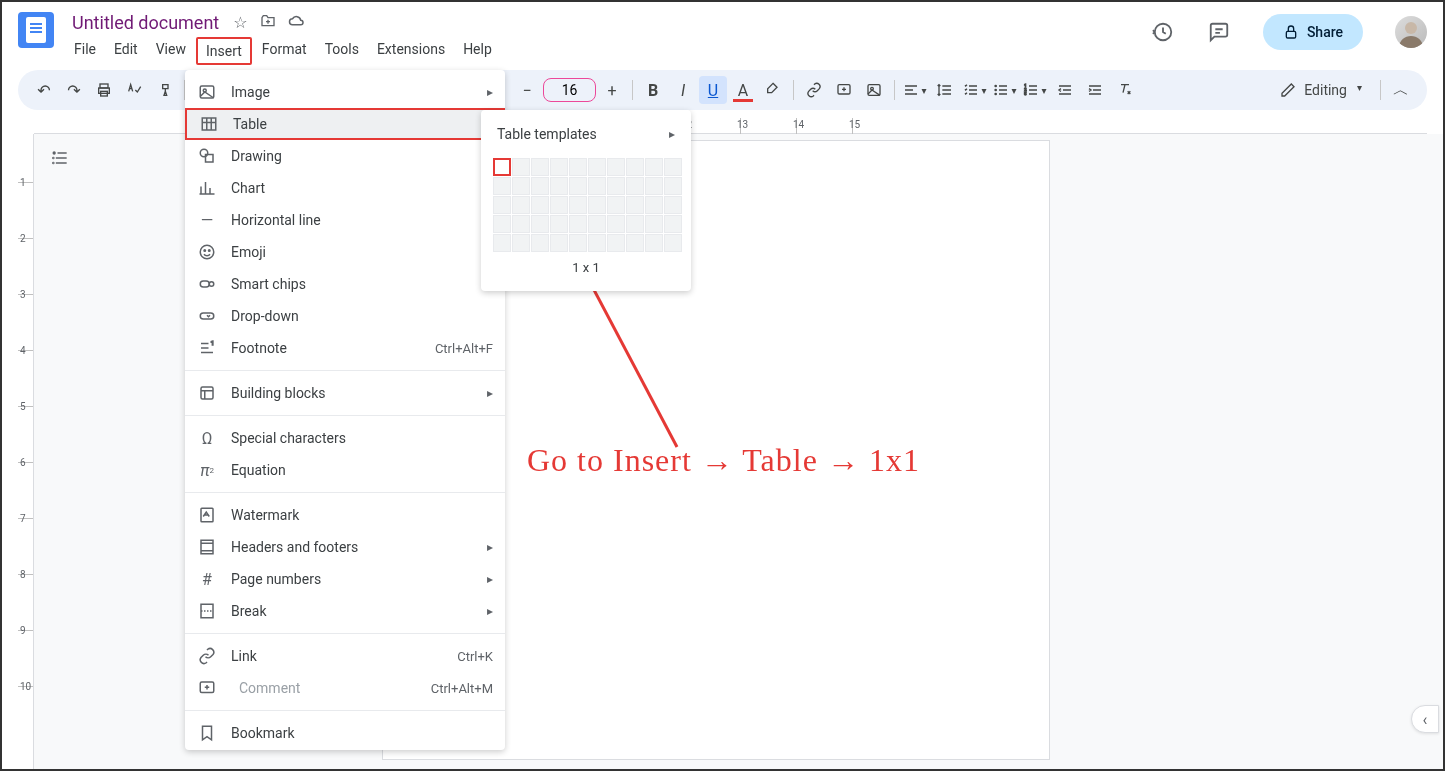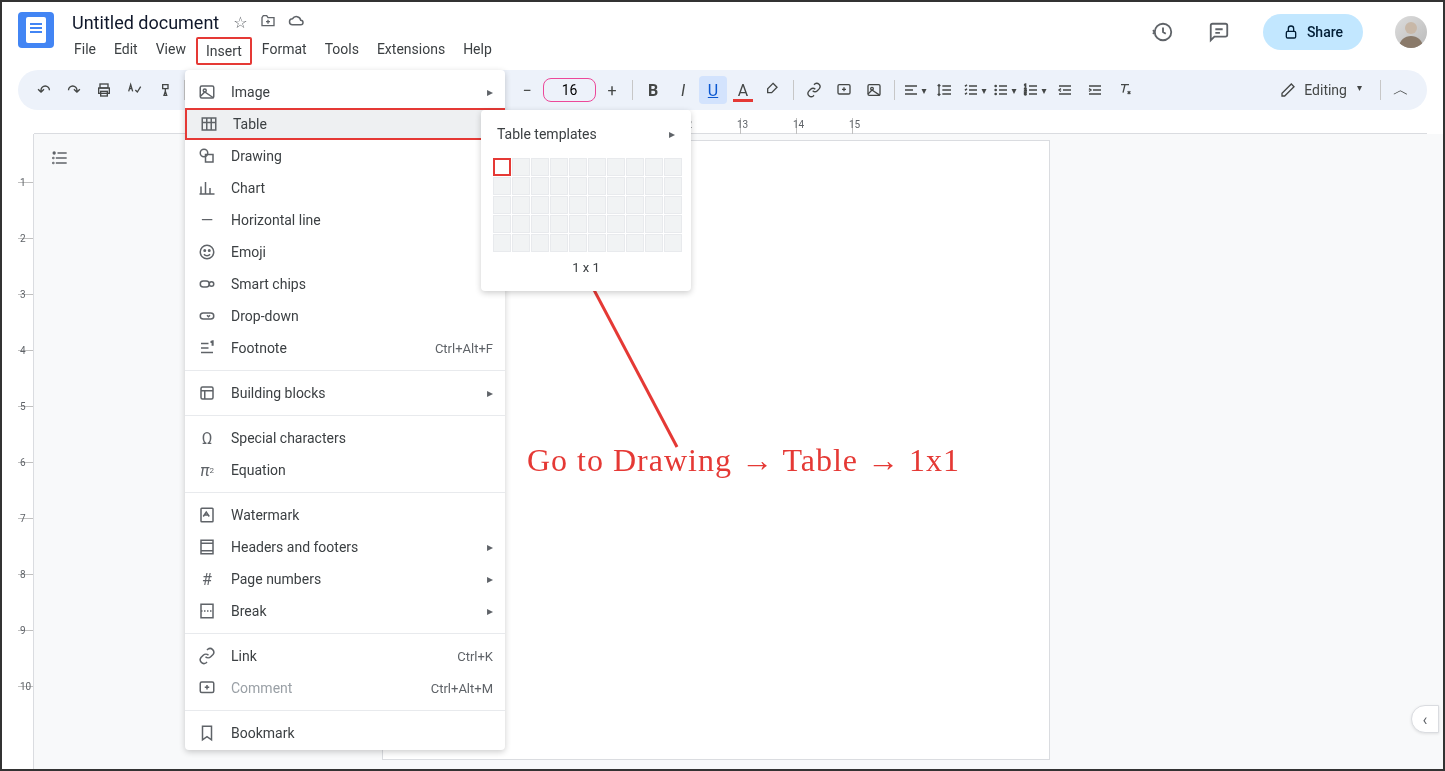--- a/index.html
+++ b/index.html
@@ -3,21 +3,21 @@
 <meta charset="utf-8">
 <style>
 * { margin: 0; padding: 0; box-sizing: border-box; font-family: "Google Sans", Roboto, Arial, sans-serif; }
 body { width: 1445px; height: 771px; background: #fff; overflow: hidden; position: relative; border: 2px solid #333; }
 .header { display: flex; align-items: flex-start; padding: 8px 16px 0 16px; height: 64px; }
 .docs-icon { width: 36px; height: 36px; background: #4285f4; border-radius: 4px; display: flex; align-items: center; justify-content: center; margin-right: 12px; margin-top: 2px; }
 .docs-icon-inner { width: 20px; height: 26px; background: #fff; border-radius: 2px; position: relative; }
 .docs-icon-inner::before { content: ''; position: absolute; top: 6px; left: 4px; right: 4px; height: 2px; background: #4285f4; box-shadow: 0 4px 0 #4285f4, 0 8px 0 #4285f4; }
 .title-area { flex: 1; }
 .title-row { display: flex; align-items: center; gap: 8px; }
-.doc-title { font-size: 18px; color: #0f172a; padding: 2px 6px; }
+.doc-title { font-size: 18px; color: #701a75; padding: 2px 6px; }
 .title-icons { display: flex; gap: 12px; color: #5f6368; }
 .title-icons span { cursor: pointer; font-size: 16px; }
 .menubar { display: flex; gap: 2px; margin-top: 2px; }
 .menubar-item { padding: 4px 8px; font-size: 14px; color: #3c4043; cursor: pointer; border-radius: 4px; }
 .menubar-item.active { border: 2px solid #e53935; border-radius: 2px; }
 .header-right { display: flex; align-items: center; gap: 32px; margin-top: 4px; }
 .header-icon { width: 24px; height: 24px; color: #5f6368; cursor: pointer; display:flex; align-items:center; justify-content:center; }
 .share-btn { background: #c2e7ff; color: #001d35; padding: 10px 20px; border-radius: 24px; font-size: 14px; font-weight: 500; display: flex; align-items: center; gap: 8px; cursor: pointer; border: none; }
 .avatar { width: 32px; height: 32px; border-radius: 50%; background: linear-gradient(135deg,#ddd,#bbb); cursor: pointer; overflow:hidden; }
 .avatar svg { width:100%; height:100%; }
@@ -30,21 +30,21 @@
 .tool.textcolor { position: relative; }
 .tool.textcolor::after { content:''; position:absolute; bottom:2px; left:4px; right:4px; height:3px; background:#e53935; }
 .editing-btn { margin-left: auto; display: flex; align-items: flex-start; gap: 8px; padding: 6px 12px; cursor: pointer; color: #444746; font-size: 14px; }
 .collapse-btn { width: 28px; height: 28px; display:flex; align-items:center; justify-content:center; cursor:pointer; color:#444746; }
 
 .dropdown-arrow { font-size: 10px; margin-left: 2px; }
 
 .insert-menu { position: absolute; top: 68px; left: 183px; width: 320px; background: #fff; border-radius: 4px; box-shadow: 0 2px 6px rgba(0,0,0,0.2); z-index: 100; padding: 6px 0; max-height: 680px; overflow: hidden; }
 .menu-item { display: flex; align-items: center; padding: 6px 12px; font-size: 14px; color: #3c4043; cursor: pointer; height: 32px; }
 .menu-item.hover { background: #eef0f2; border: 2px solid #e53935; }
-.menu-item.disabled { color: #9aa0a6; cursor: default; }
+.menu-item.disabled { color: #9aa0a6; cursor: default; gap: 8px; }
 .menu-icon { width: 20px; height: 20px; margin-right: 14px; display: flex; align-items: center; justify-content: center; color: #5f6368; font-size: 16px; }
 .menu-label { flex: 1; }
 .menu-shortcut { color: #5f6368; font-size: 13px; }
 .menu-arrow { color: #5f6368; font-size: 12px; margin-left: 8px; }
 .menu-sep { height: 1px; background: #e8eaed; margin: 6px 0; }
 
 .table-submenu { position: absolute; top: 108px; left: 479px; width: 210px; background: #fff; border-radius: 4px; box-shadow: 0 2px 6px rgba(0,0,0,0.2); z-index: 101; padding: 8px 0; }
 .submenu-item { display: flex; align-items: center; justify-content: space-between; padding: 6px 16px; font-size: 14px; color: #3c4043; cursor: pointer; height: 32px; }
 .table-grid { padding: 8px 12px 4px 12px; display: grid; grid-template-columns: repeat(10, 18px); grid-template-rows: repeat(5, 18px); gap: 1px; }
 .grid-cell { width: 18px; height: 18px; background: #f1f3f4; border: 1px solid #e8eaed; cursor: pointer; }
@@ -562,15 +562,15 @@
 </div>
 
 <svg class="arrow-svg" width="200" height="290">
   <defs>
       <marker id="ah" markerWidth="10" markerHeight="10" refX="2" refY="5" orient="auto">
         <path d="M0,0 L10,5 L0,10 z" fill="#e53935"></path>
       </marker>
     </defs>
   <line x1="170" y1="280" x2="30" y2="15" stroke="#e53935" stroke-width="3" marker-end="url(#ah)"></line>
 </svg>
-<div class="annotation">Go to Drawing → Table → 1x1</div>
+<div class="annotation">Go to Insert → Table → 1x1</div>
 
 <div class="side-panel-toggle">‹</div>
 
 </body></html>

